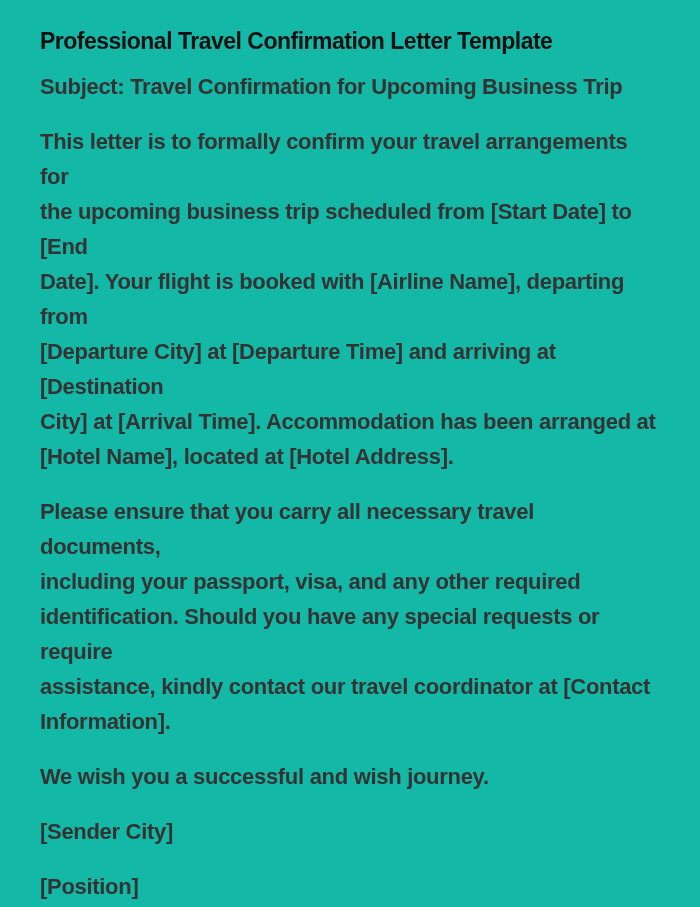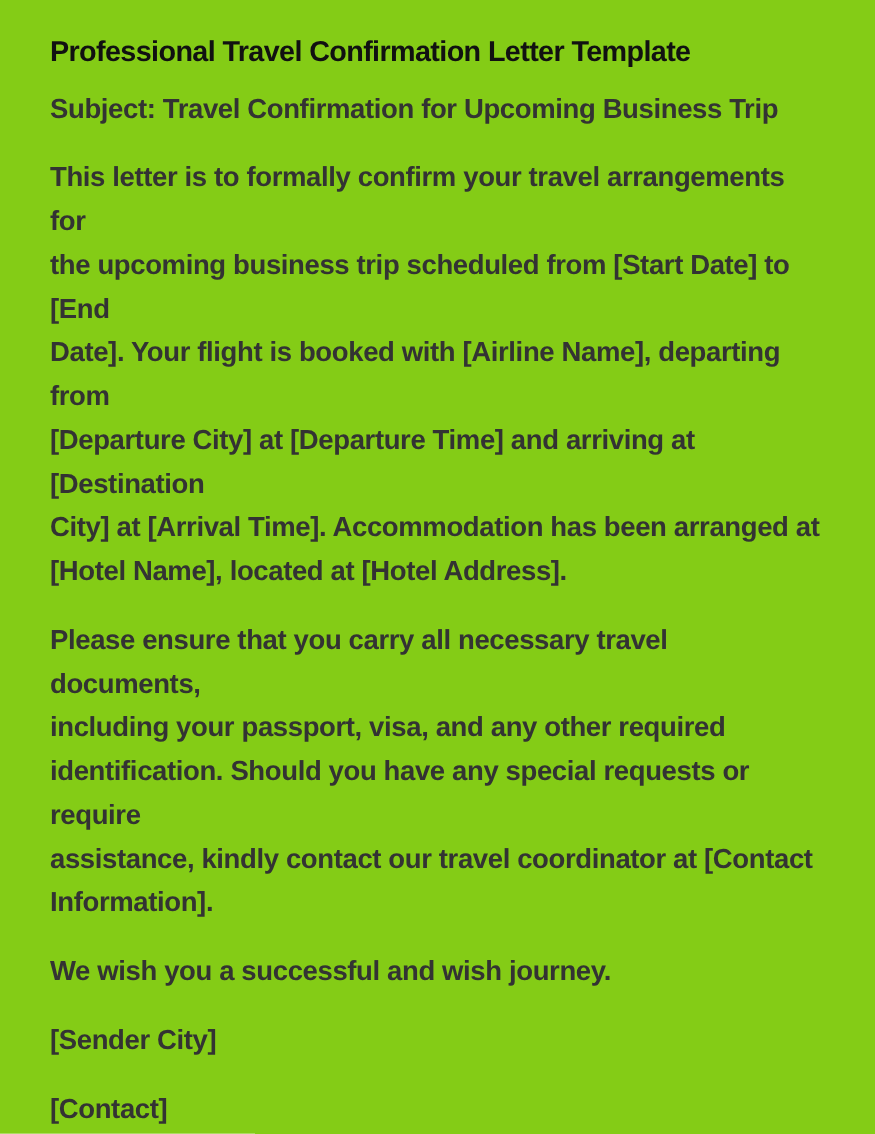--- a/index.html
+++ b/index.html
@@ -11,21 +11,21 @@
     width: 700px;
     height: 907px;
     overflow: hidden;
     font-family: "Liberation Sans", sans-serif;
   }
   .page {
     box-sizing: border-box;
     width: 700px;
     height: 907px;
     padding: 26px 40px 0 40px;
-    background: #84cc16;
+    background: #14b8a6;
   }
   .doc-title {
     margin: 0;
     font-size: 23px;
     line-height: 30px;
     font-weight: 700;
     color: #111111;
     letter-spacing: -0.5px;
     white-space: nowrap;
   }
@@ -62,16 +62,16 @@
 including your passport, visa, and any other required
 identification. Should you have any special requests or require
 assistance, kindly contact our travel coordinator at [Contact
 Information].</p>
 
   <p class="para">We wish you a successful and wish journey.</p>
 
 
   <p class="para">[Sender City]</p>
 
-  <p class="para">[Contact]</p>
+  <p class="para">[Position]</p>
 
   <p class="para">[Contact Name]</p>
 </div>
 
 </body></html>

